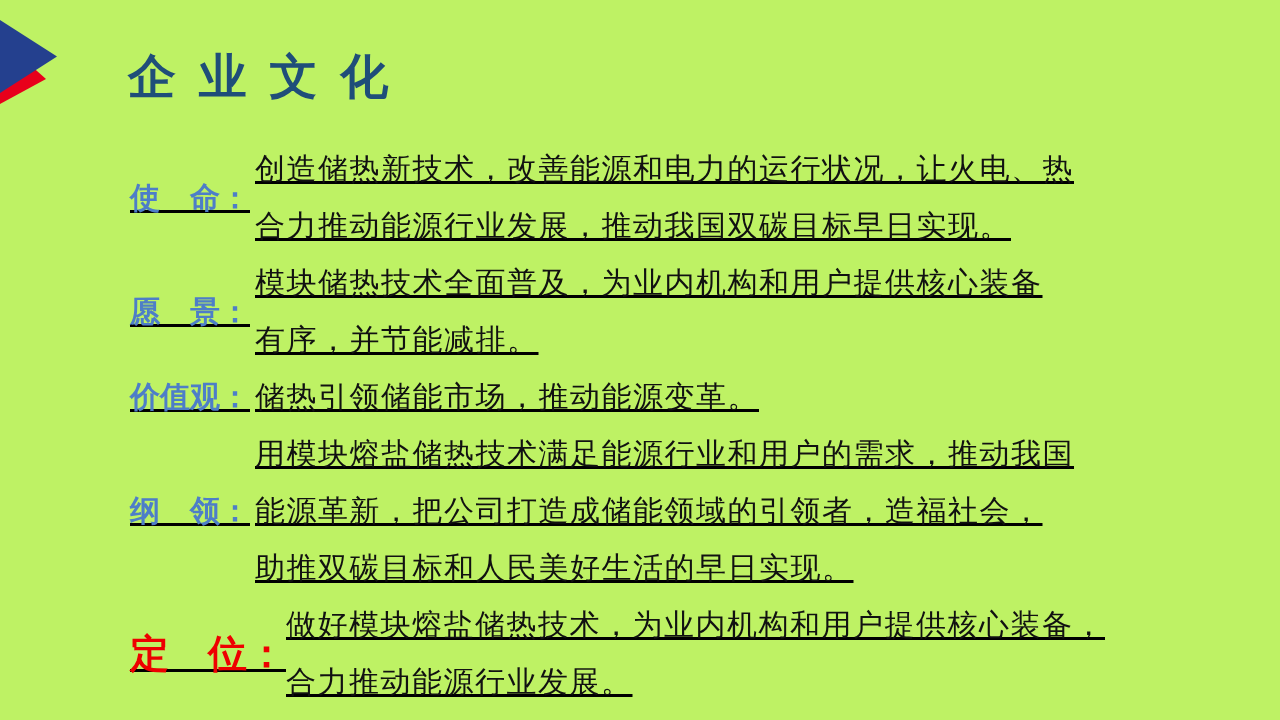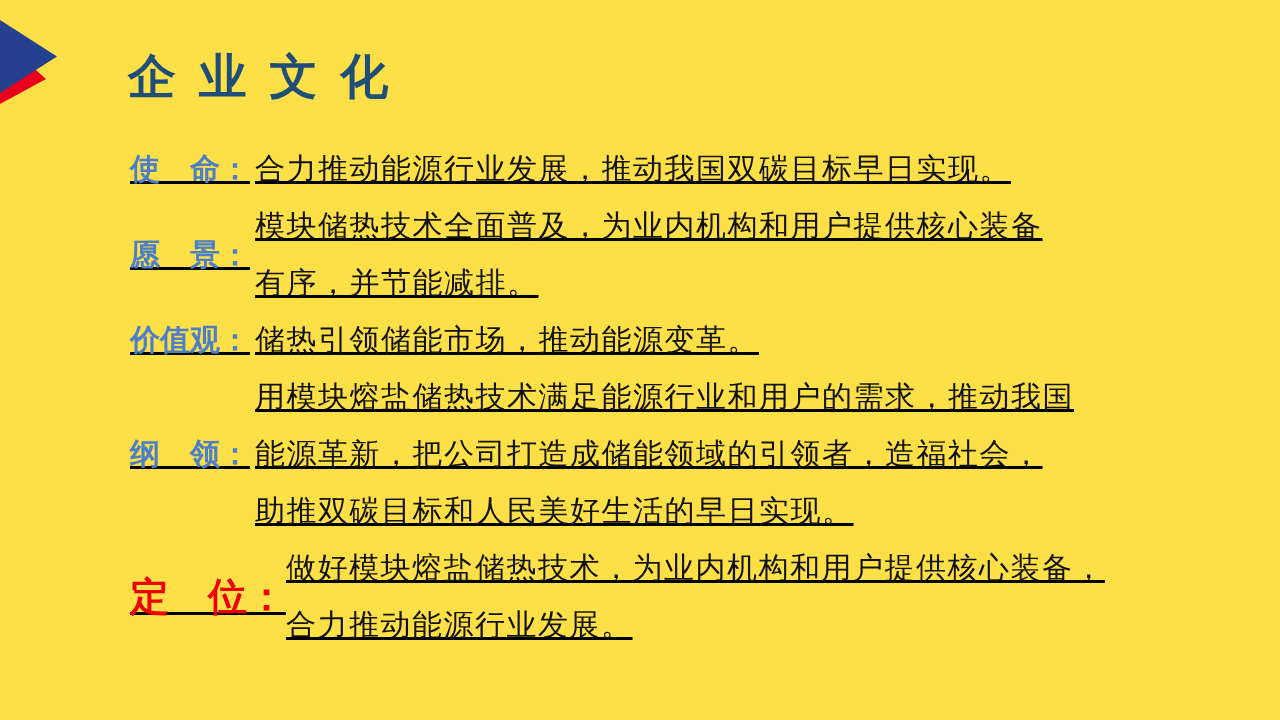--- a/index.html
+++ b/index.html
@@ -4,21 +4,21 @@
 <style>
   html, body {
     margin: 0;
     padding: 0;
     background: #ffffff;
   }
   .slide {
     position: relative;
     width: 1280px;
     height: 720px;
-    background: #fde047;
+    background: #bef264;
     overflow: hidden;
     font-family: "Liberation Sans", sans-serif;
   }
 
   
   .corner {
     position: absolute;
     top: 0;
     left: 0;
     width: 70px;
@@ -100,20 +100,21 @@
     <div class="tri tri-blue"></div>
   </div>
 
   <h1 class="title">企 业 文 化</h1>
 
   <div class="content">
 
     <div class="row">
       <div class="label">使　命：</div>
       <div class="body">
+        <div class="line">创造储热新技术，改善能源和电力的运行状况，让火电、热</div>
         <div class="line">合力推动能源行业发展，推动我国双碳目标早日实现。</div>
       </div>
     </div>
 
     <div class="row">
       <div class="label">愿　景：</div>
       <div class="body">
         <div class="line">模块储热技术全面普及，为业内机构和用户提供核心装备</div>
         <div class="line">有序，并节能减排。</div>
       </div>

